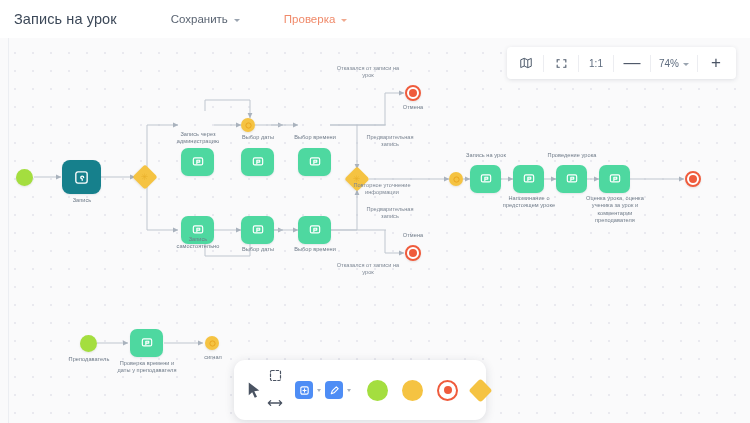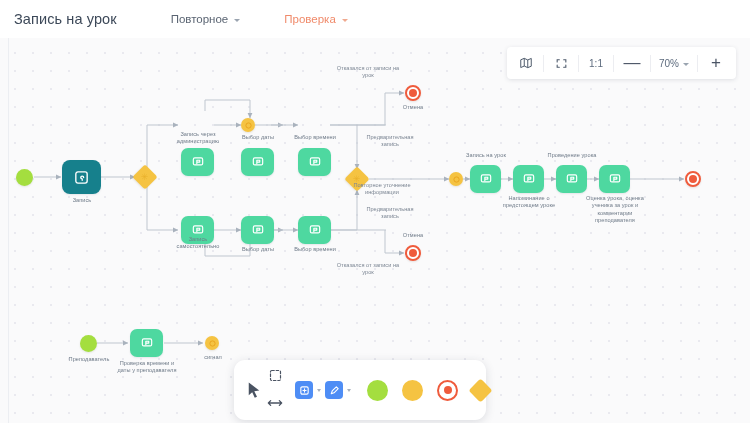--- a/index.html
+++ b/index.html
@@ -142,21 +142,21 @@
 </style>
 </head>
 <body>
 
 <div id="app">
 
   <div class="header">
     <div class="page-title">Запись на урок</div>
     <div class="menu-group">
       <div class="menu-btn">
-        <span>Повторное</span>
+        <span>Сохранить</span>
         <span class="caret"></span>
       </div>
       <div class="menu-btn save">
         <span>Проверка</span>
         <span class="caret"></span>
       </div>
     </div>
   </div>
 
   <div class="canvas">
@@ -406,21 +406,21 @@
         <svg width="13" height="13" viewBox="0 0 24 24" fill="none" stroke="#4e5a6b" stroke-width="2" stroke-linecap="round">
           <path d="M4 9 V5 h4 M16 5 h4 v4 M20 15 v4 h-4 M8 19 H4 v-4"></path>
         </svg>
       </div>
       <div class="zt-sep"></div>
       <div class="zt-item">1:1</div>
       <div class="zt-sep"></div>
       <div class="zt-item big">—</div>
       <div class="zt-sep"></div>
       <div class="zt-item zt-zoom">
-        <span>70%</span>
+        <span>74%</span>
         <span class="caret"></span>
       </div>
       <div class="zt-sep"></div>
       <div class="zt-item big">+</div>
     </div>
 
     <div class="palette">
       <div class="pal-cursor">
         <svg width="18" height="20" viewBox="0 0 24 24" fill="#4a5362">
           <path d="M5 2 L19 12.5 L12.4 13.6 L16 21 L13 22.4 L9.6 15 L5 19 Z"></path>

